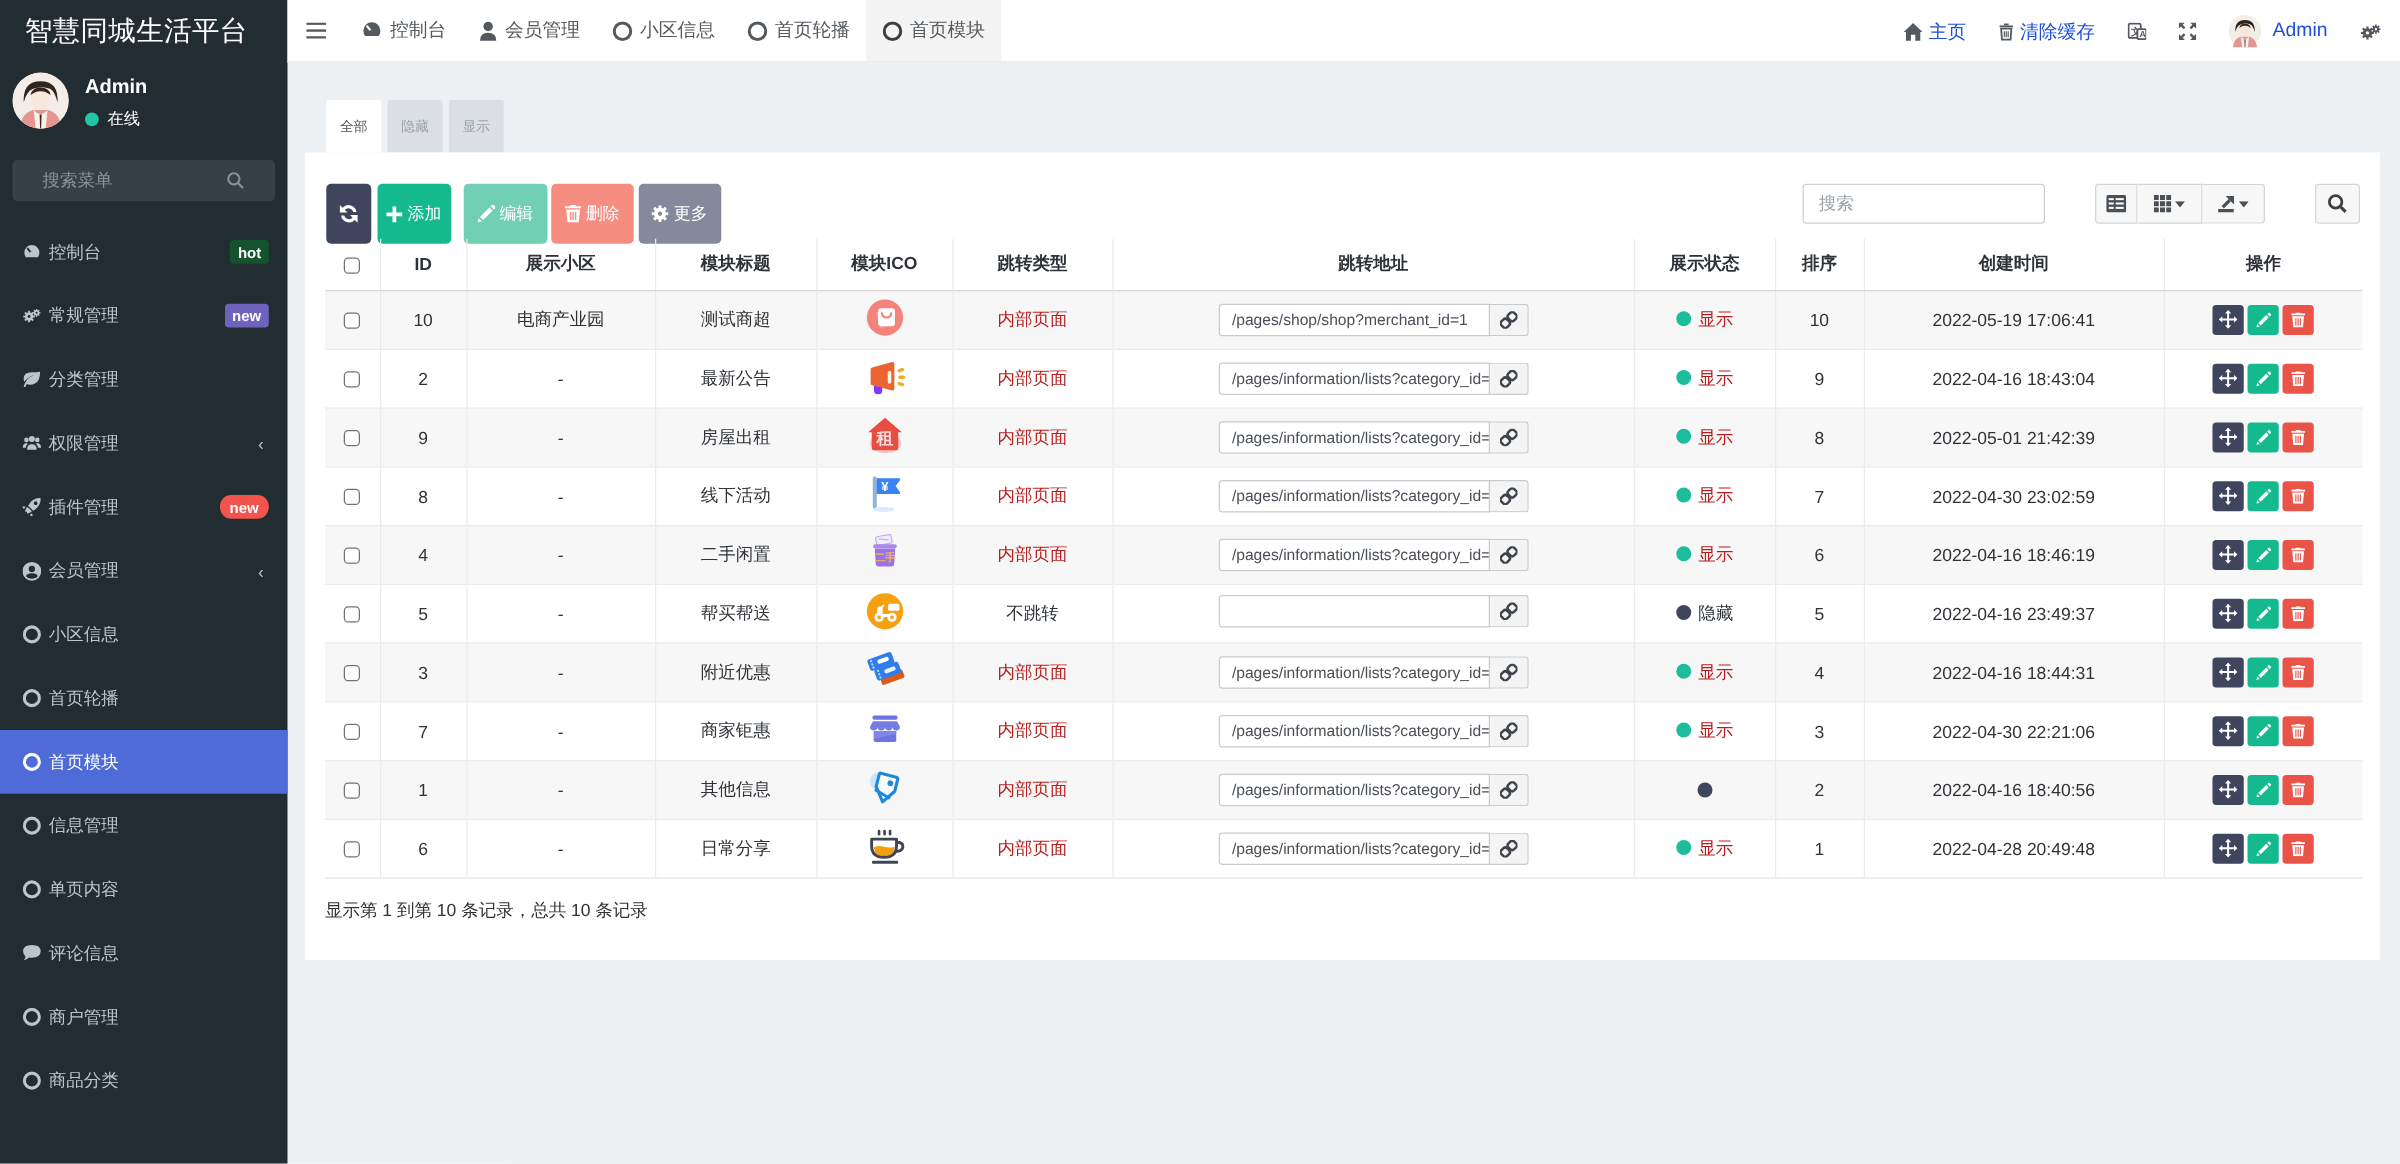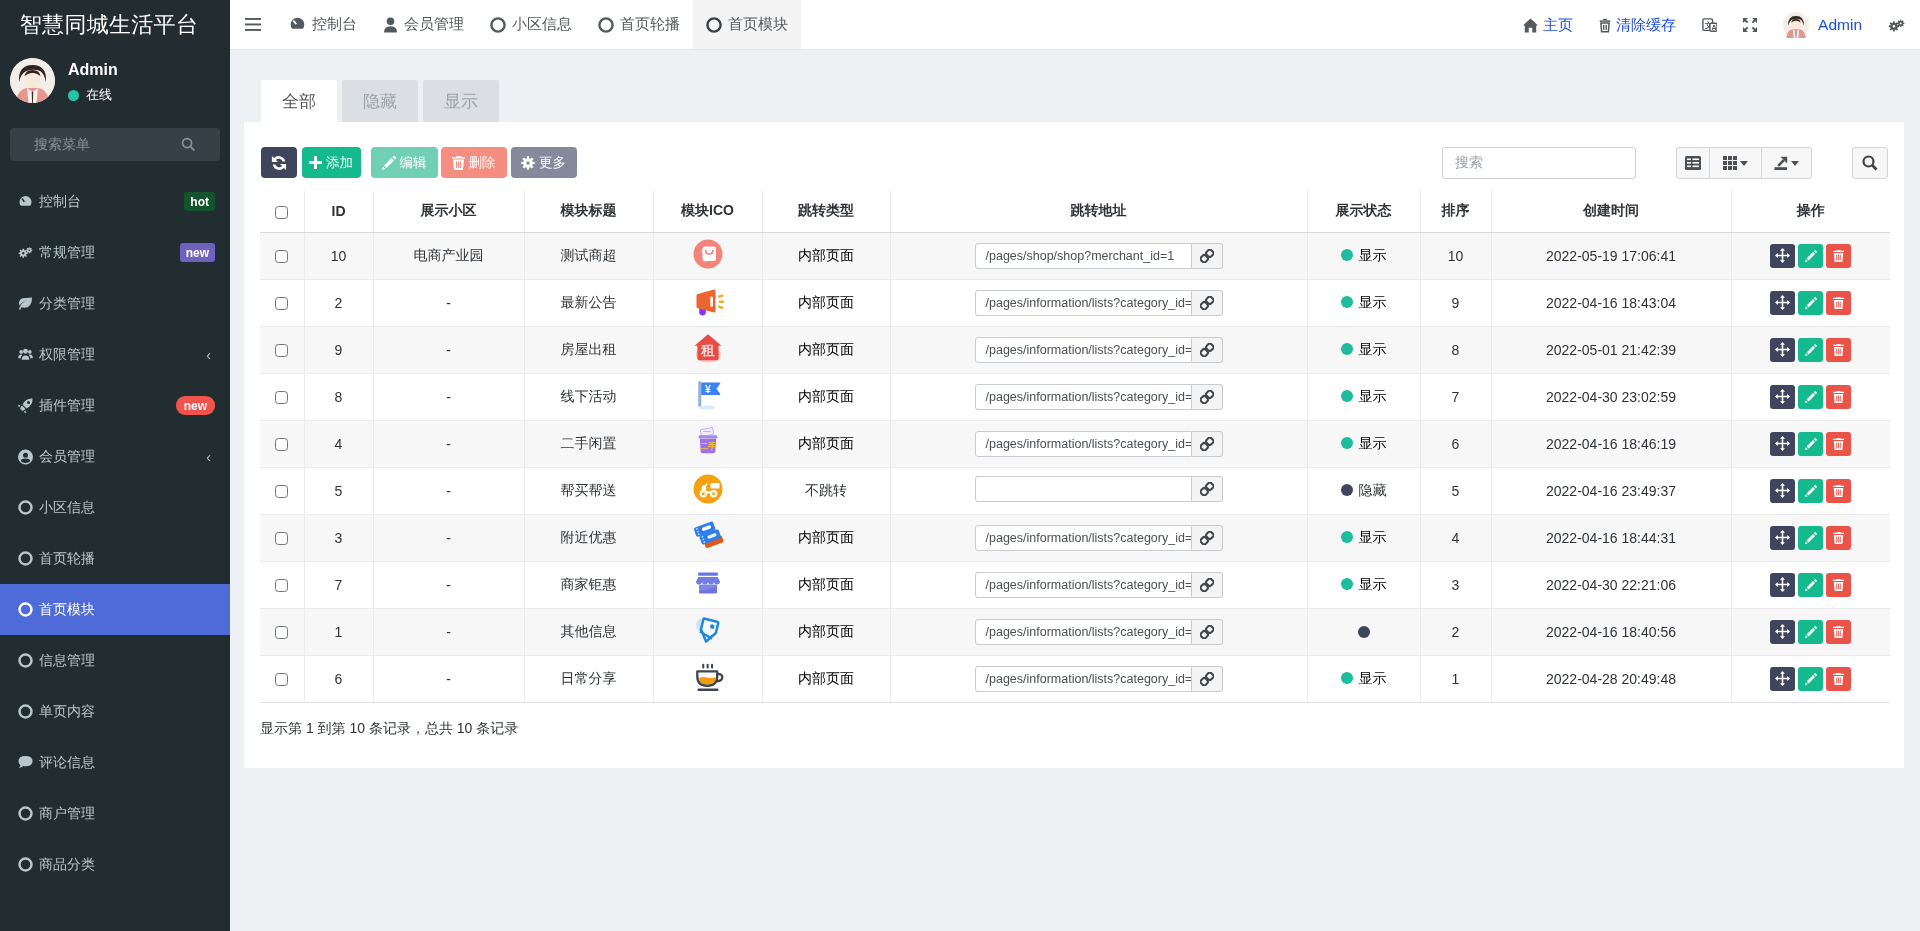--- a/index.html
+++ b/index.html
@@ -32,28 +32,28 @@
 .topbar { position:absolute; left:230px; top:0; width:1690px; height:50px; background:#fff; border-bottom:1px solid #e4e7ea; display:flex; align-items:stretch; }
 .burger { width:46px; display:flex; align-items:center; justify-content:center; }
 .nav-tab { display:flex; align-items:center; padding:0 13px; color:#54595e; font-size:15px; gap:6px; }
 .nav-tab.active { background:#f4f4f4; }
 .top-right { position:absolute; right:0; top:0; height:50px; display:flex; align-items:center; color:#1d4ed8; font-size:15px; }
 .tr-item { display:flex; align-items:center; gap:5px; padding:0 13px; height:50px; }
 
 
 .content { position:absolute; left:230px; top:50px; width:1690px; height:881px; }
 .tabsrow { position:absolute; left:31px; top:30px; height:42px; display:flex; }
-.ctab { height:42px; padding:0 21px; display:flex; align-items:center; font-size:17px; margin-right:5px; border-radius:2px 2px 0 0; }
+.ctab { height:42px; padding:0 11px; display:flex; align-items:center; font-size:11px; margin-right:5px; border-radius:2px 2px 0 0; }
 .ctab.on { background:#fff; color:#555; }
 .ctab.off { background:#dbdfe4; color:#9ba1a8; }
 .panel { position:absolute; left:14px; top:72px; width:1660px; height:646px; background:#fff; }
 
 
 .toolbar { position:absolute; top:25px; left:16.5px; height:32px; display:flex; }
-.tbtn { height:31px; border-radius:4px; color:#fff; font-size:13.5px; display:flex; align-items:center; justify-content:center; gap:4px; }
+.tbtn { height:48px; border-radius:4px; color:#fff; font-size:13.5px; display:flex; align-items:center; justify-content:center; gap:4px; }
 .tbtn svg { display:block; }
 .b-refresh { width:36px; background:#3e455c; }
 .b-add { width:59px; background:#15b98e; margin-left:5px; }
 .b-edit { width:67px; background:#71cfb3; margin-left:10px; }
 .b-del { width:66px; background:#f58e80; margin-left:3px; }
 .b-more { width:66px; background:#848a9b; margin-left:4px; }
 
 .searcharea { position:absolute; top:25px; right:16px; height:32px; display:flex;gap:33px; }
 .s-input { width:194px; height:32px; border:1px solid #ccd0d4; border-radius:3px; background:#fff; color:#9aa0a6; font-size:14px; display:flex; align-items:center; padding:0 12px; }
 .btngroup { display:flex; margin-left:7px; }
@@ -64,21 +64,21 @@
 .gbtn.wide2 { width:50px; }
 .sbtn { width:36px; height:32px; margin-left:7px; background:#f7f7f7; border:1px solid #d4d7da; border-radius:3px; display:flex; align-items:center; justify-content:center; }
 
 
 table.grid { position:absolute; left:16px; top:69px; width:1630px; border-collapse:collapse; table-layout:fixed; font-size:14px; color:#2f3337; }
 table.grid th { font-weight:bold; height:41px; border-bottom:1px solid #d8d8d8; text-align:center; vertical-align:middle; }
 table.grid td { height:47px; text-align:center; vertical-align:middle; border-top:1px solid #ebebeb; }
 table.grid th + th, table.grid td + td { border-left:1px solid #ebebeb; }
 table.grid tr.odd td { background:#f7f7f7; }
 table.grid tr:last-child td { border-bottom:1px solid #e3e3e3; }
-.teal { color:#000000; }
+.teal { color:#b91c1c; }
 .statusdot { display:inline-block; width:12px; height:12px; border-radius:50%; vertical-align:-1px; margin-right:6px; }
 .st-on { background:#1cbc9c; }
 .st-off { background:#3e455c; }
 .cbx { display:inline-block; width:13px; height:13px; border:1.5px solid #6f747a; border-radius:3.5px; background:#fff; vertical-align:middle; }
 .igroup { display:inline-flex; height:26px; }
 .igroup .itext { width:217px; border:1px solid #c8ccd0; border-radius:3px 0 0 3px; background:#fff; font-size:12.5px; color:#4a5056; display:flex; align-items:center; padding:0 10px; white-space:nowrap; overflow:hidden; }
 .igroup .ibtn { width:31px; border:1px solid #c8ccd0; border-left:none; border-radius:0 3px 3px 0; background:#f4f4f4; display:flex; align-items:center; justify-content:center; }
 .abtn { display:inline-flex; width:25px; height:24px; border-radius:3px; align-items:center; justify-content:center; margin:0 1.5px; vertical-align:middle; }
 .a-move { background:#3e455c; }
 .a-edit { background:#15b98e; }

